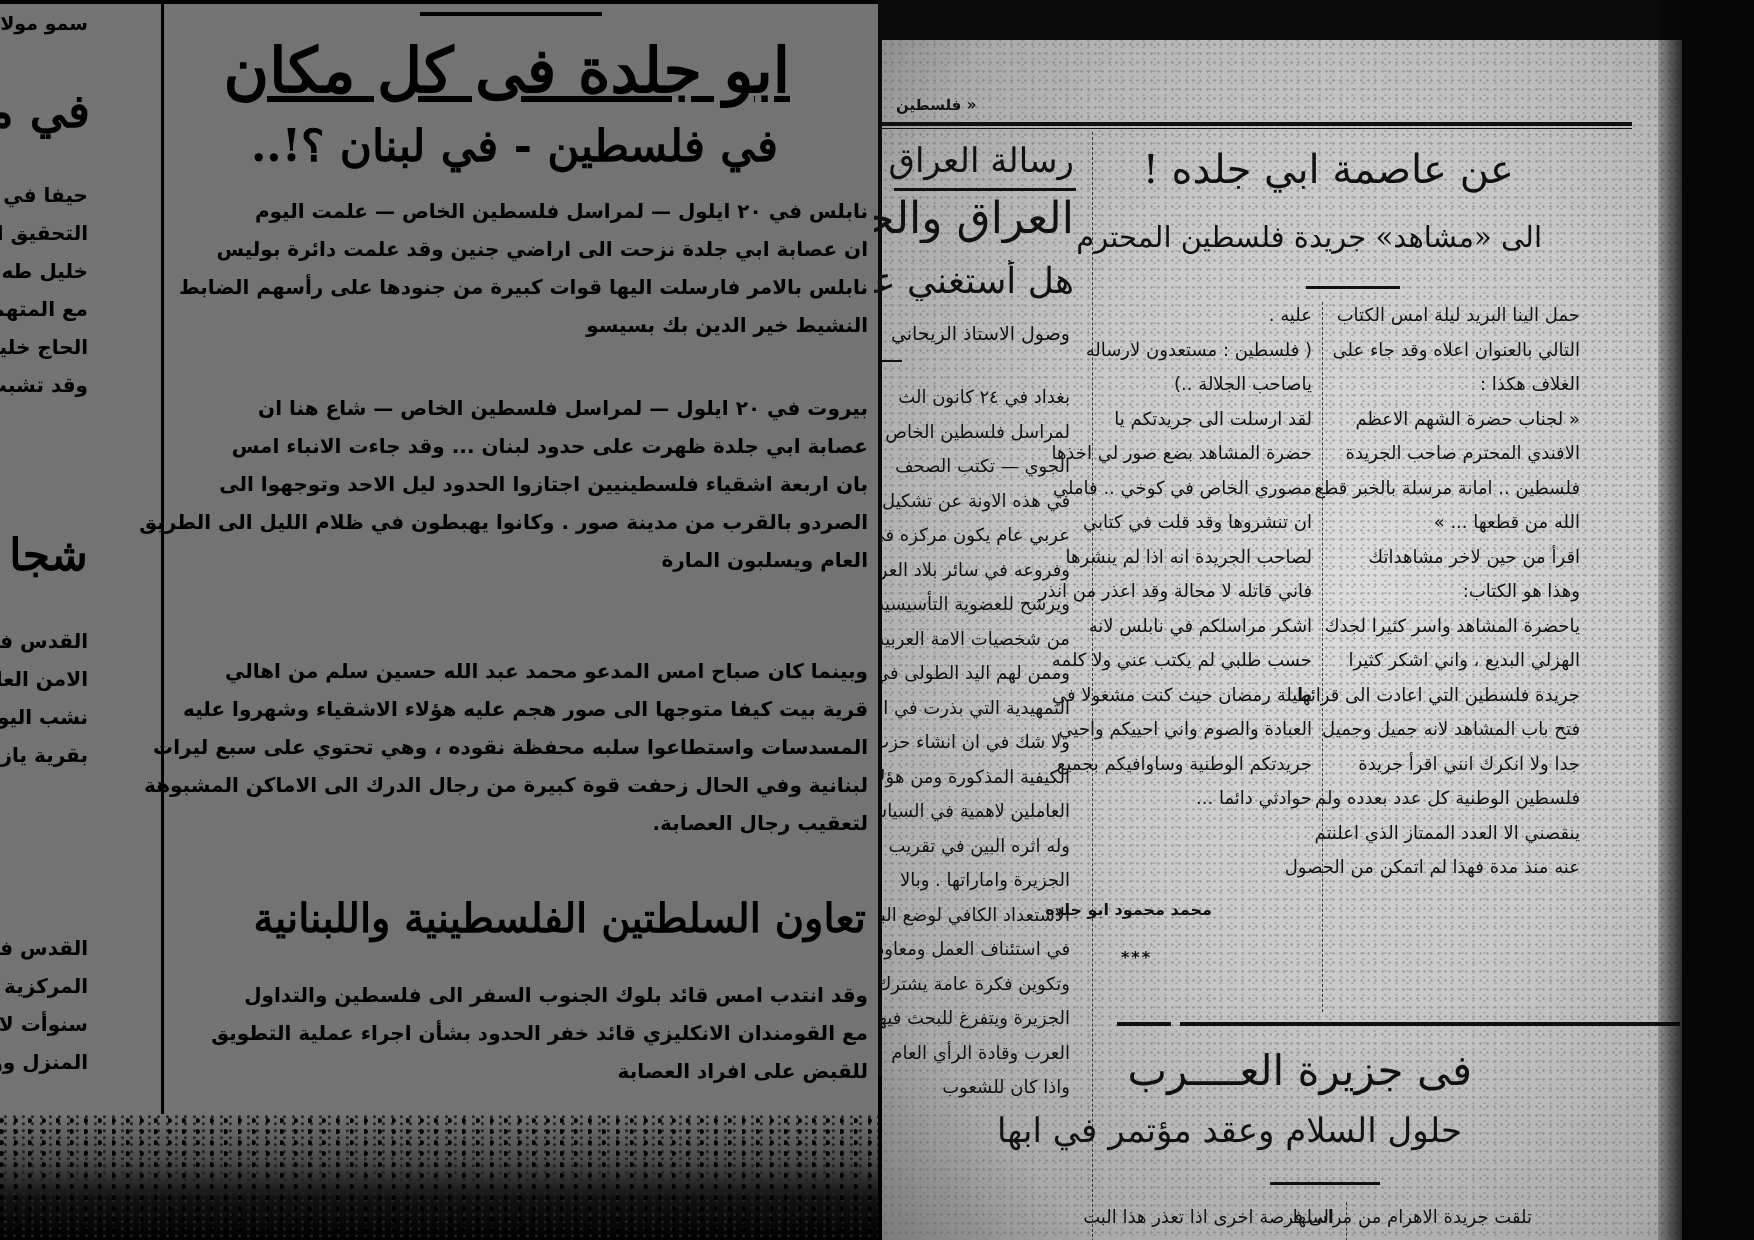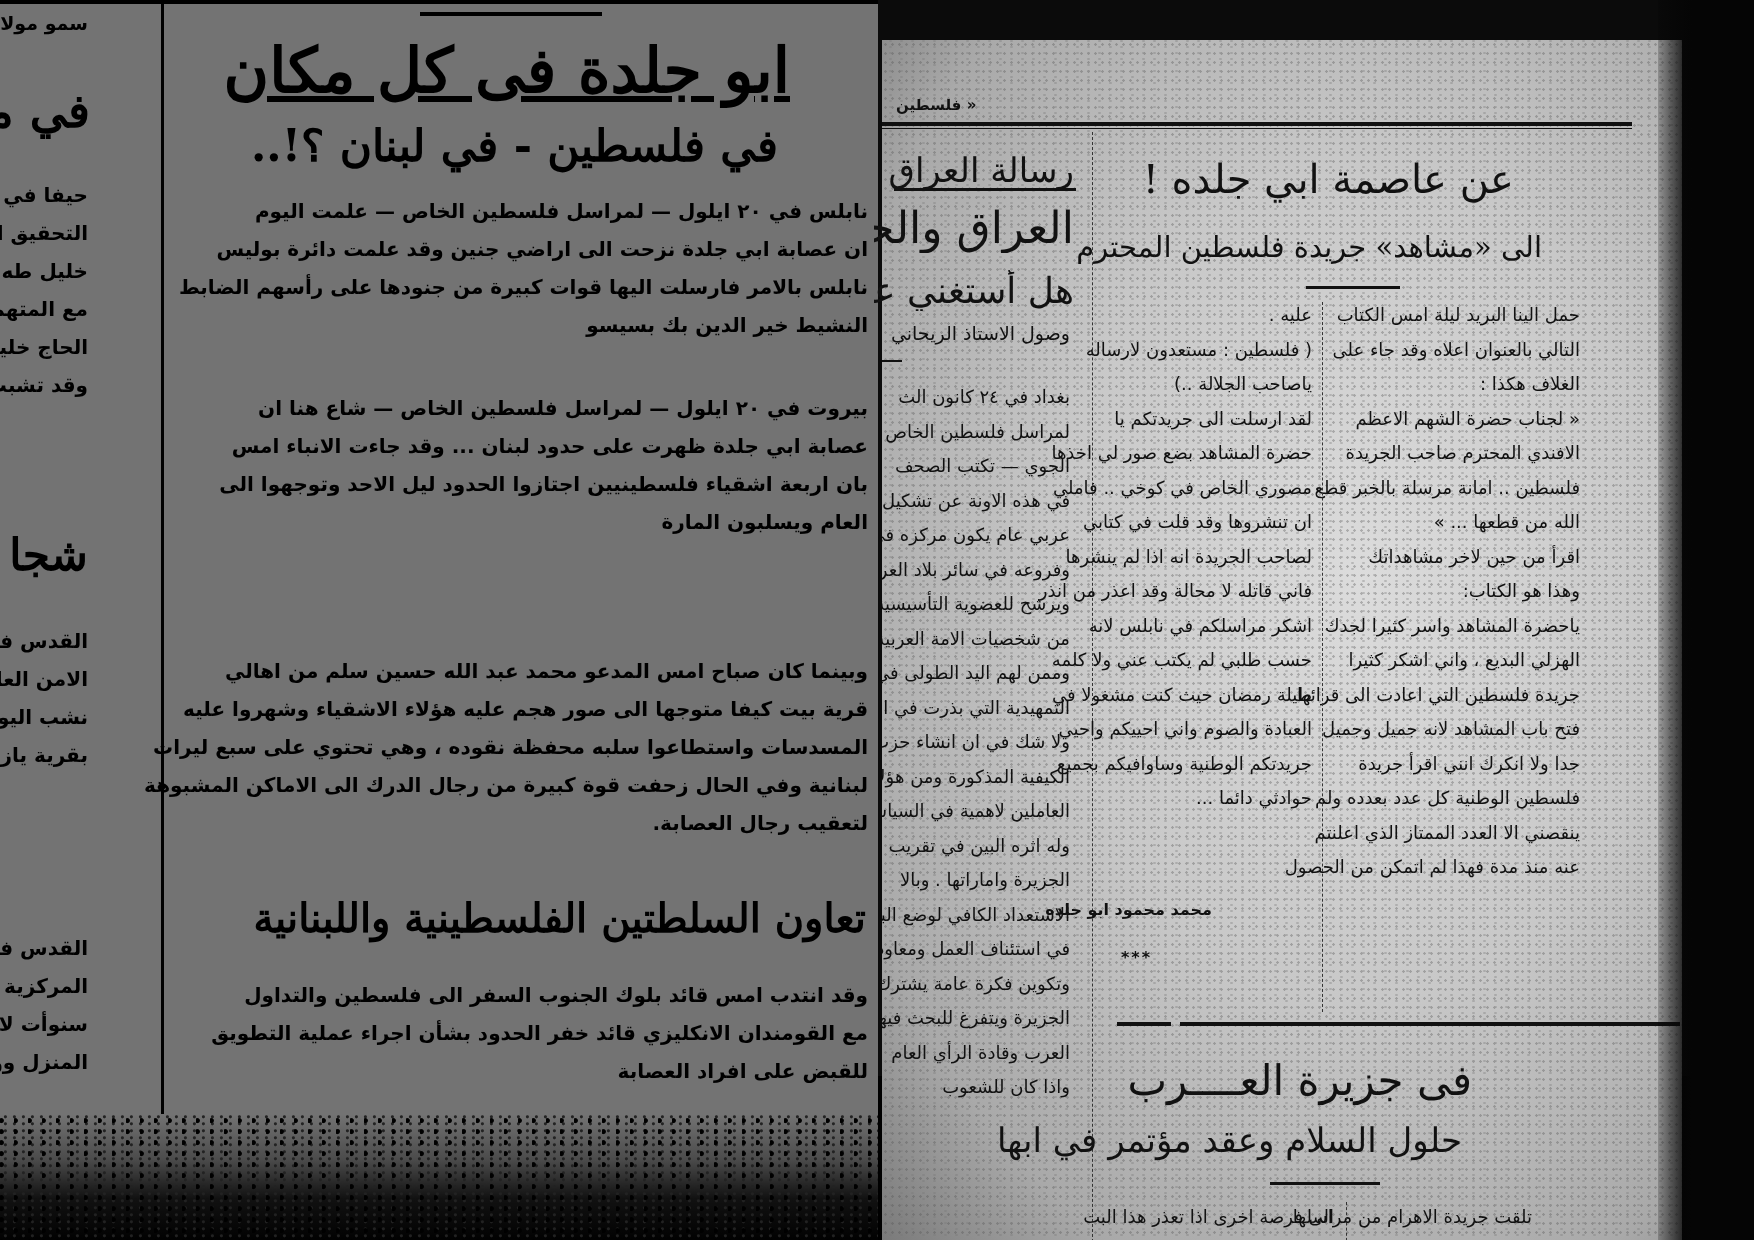--- a/index.html
+++ b/index.html
@@ -23,21 +23,21 @@
   #right{left:878px;top:0;width:876px;height:1076px;background:#0b0b0b;}
   #paper{position:absolute;left:4px;top:40px;width:800px;height:1200px;
     background:
       radial-gradient(ellipse at 60% 45%, #dcdcdc 0%, #c8c8c8 45%, #a9a9a9 80%, #7a7a7a 100%);}
   #paper .noise{position:absolute;inset:0;opacity:.35;
     background:
       radial-gradient(circle, #555 0 1px, transparent 1.5px) 0 0/7px 9px,
       radial-gradient(circle, #777 0 1px, transparent 1.5px) 3px 4px/11px 6px;}
   .ptxt{position:absolute;direction:rtl;text-align:right;color:#111;white-space:nowrap;}
   .p-body{font-size:18px;line-height:34.5px;}
-  .p-hd{font-family:"DejaVu Serif","Liberation Serif",serif;margin-top:10px;}
+  .p-hd{font-family:"DejaVu Serif","Liberation Serif",serif;}
   .hr{position:absolute;background:#111;}
   .dash-v{position:absolute;width:0;border-left:1px dashed #333;}
 </style>
 </head>
 <body>
 
 <div id="left" class="abs">
 
   <div class="txt bold" style="right:790px;top:8px;font-size:19px;">سمو مولا</div>
   <div class="txt" style="right:788px;top:80px;font-size:46px;font-weight:bold;font-family:'DejaVu Serif',serif;">في مق</div>
@@ -72,20 +72,21 @@
   <div class="txt body-ln" style="right:10px;top:188px;width:690px;">
     <div>نابلس في ٢٠ ايلول — لمراسل فلسطين الخاص — علمت اليوم</div>
     <div>ان عصابة ابي جلدة نزحت الى اراضي جنين وقد علمت دائرة بوليس</div>
     <div>نابلس بالامر فارسلت اليها قوات كبيرة من جنودها على رأسهم الضابط</div>
     <div>النشيط خير الدين بك بسيسو</div>
   </div>
   <div class="txt body-ln" style="right:10px;top:385px;width:690px;">
     <div>بيروت في ٢٠ ايلول — لمراسل فلسطين الخاص — شاع هنا ان</div>
     <div>عصابة ابي جلدة ظهرت على حدود لبنان ... وقد جاءت الانباء امس</div>
     <div>بان اربعة اشقياء فلسطينيين اجتازوا الحدود ليل الاحد وتوجهوا الى</div>
+    <div>الصردو بالقرب من مدينة صور . وكانوا يهبطون في ظلام الليل الى الطريق</div>
     <div>العام ويسلبون المارة</div>
   </div>
   <div class="txt body-ln" style="right:10px;top:648px;width:690px;">
     <div>وبينما كان صباح امس المدعو محمد عبد الله حسين سلم من اهالي</div>
     <div>قرية بيت كيفا متوجها الى صور هجم عليه هؤلاء الاشقياء وشهروا عليه</div>
     <div>المسدسات واستطاعوا سلبه محفظة نقوده ، وهي تحتوي على سبع ليرات</div>
     <div>لبنانية وفي الحال زحفت قوة كبيرة من رجال الدرك الى الاماكن المشبوهة</div>
     <div>لتعقيب رجال العصابة.</div>
   </div>
   <div class="txt hd-l" style="right:12px;top:890px;font-size:40px;">تعاون السلطتين الفلسطينية واللبنانية</div>

